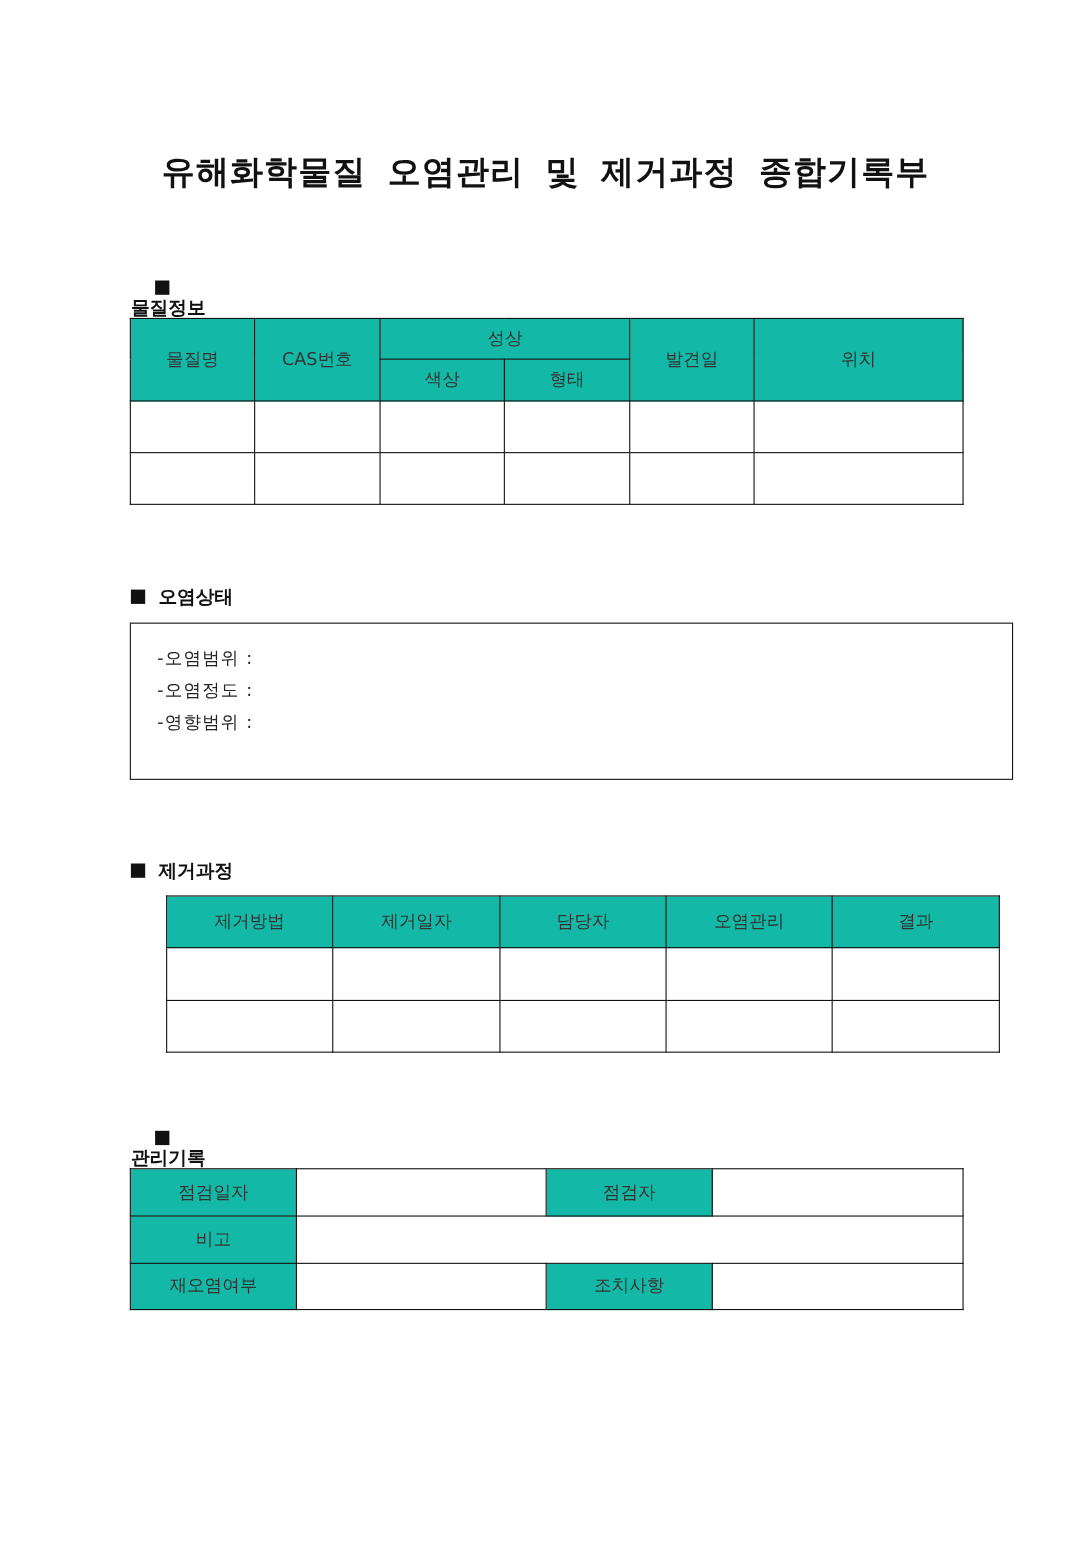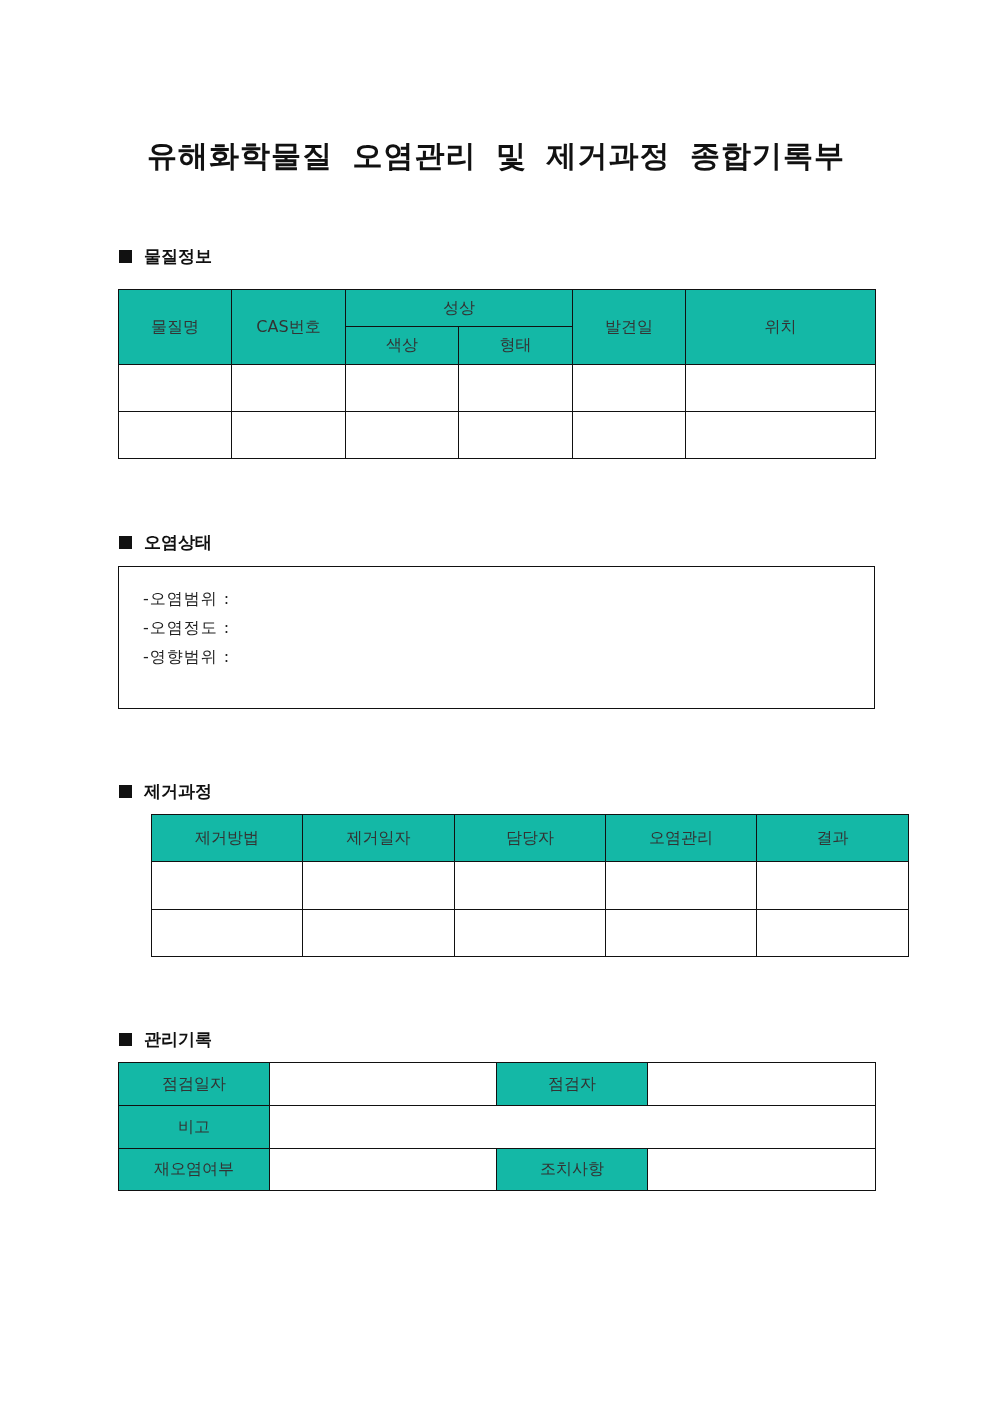--- a/index.html
+++ b/index.html
@@ -3,29 +3,29 @@
 <meta charset="utf-8">
 <style>
   html, body { margin: 0; padding: 0; background: #ffffff; }
   body { width: 992px; height: 1403px; position: relative; font-family: "DejaVu Sans", "Liberation Sans", sans-serif; color: #222; }
   .title { position: absolute; top: 136px; left: 0; width: 992px; text-align: center; font-size: 30px; font-weight: bold; letter-spacing: 1px; color: #111; word-spacing: 8px; }
   .section-head { position: absolute; left: 119px; font-size: 17px; font-weight: bold; color: #111; display: flex; align-items: center; }
   .section-head .sq { display: inline-block; width: 13px; height: 13px; background: #111; margin-right: 12px; }
   table { position: absolute; left: 118px; width: 757px; border-collapse: collapse; table-layout: fixed; }
   td { border: 1px solid #111; text-align: center; font-size: 16px; color: #333; padding: 0; }
   td.hd { background: #14b8a6; }
-  .box { position: absolute; left: 118px; top: 566px; width: 755px; height: 141px; border: 1px solid #111; }
+  .box { position: absolute; left: 118px; top: 566px; width: 755px; height: 141px; border: 1px solid #111; padding-left: 46px; }
   .box .line { position: absolute; left: 24px; font-size: 16px; color: #222; letter-spacing: 1px; }
 </style>
 </head>
 <body>
 
 <div class="title">유해화학물질 오염관리 및 제거과정 종합기록부</div>
 
-<div class="section-head" style="top:245px;">
+<div class="section-head" style="top:255px;flex-direction:column;">
   <span class="sq"></span>
   <span>물질정보</span>
 </div>
 <table style="top:289px;">
   <colgroup>
     <col style="width:113px">
       <col style="width:114px">
       <col style="width:113px">
       <col style="width:114px">
       <col style="width:113px">
@@ -102,21 +102,21 @@
   <tr style="height:47px;">
     <td></td>
     <td></td>
     <td></td>
     <td></td>
     <td></td>
   </tr>
 </tbody>
   </table>
 
-<div class="section-head" style="top:1028px;">
+<div class="section-head" style="top:1028px;flex-direction:column;">
   <span class="sq"></span>
   <span>관리기록</span>
 </div>
 <table style="top:1062px;">
   <colgroup>
     <col style="width:151px">
       <col style="width:227px">
       <col style="width:151px">
       <col style="width:228px">
   </colgroup>

